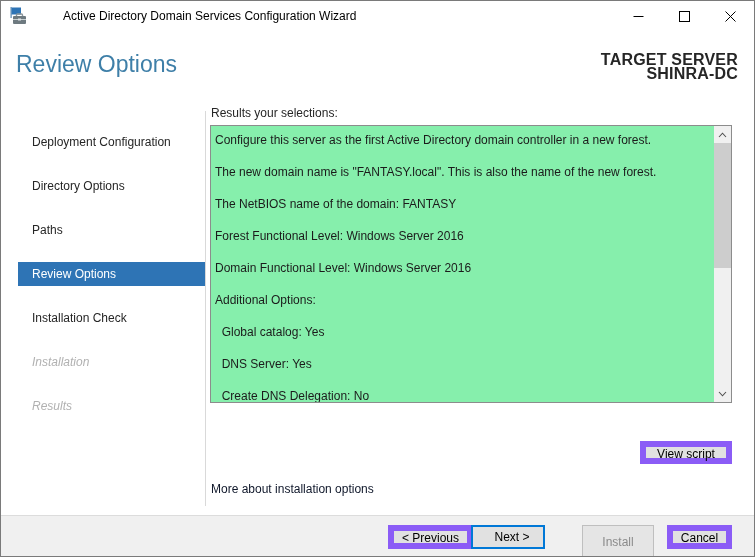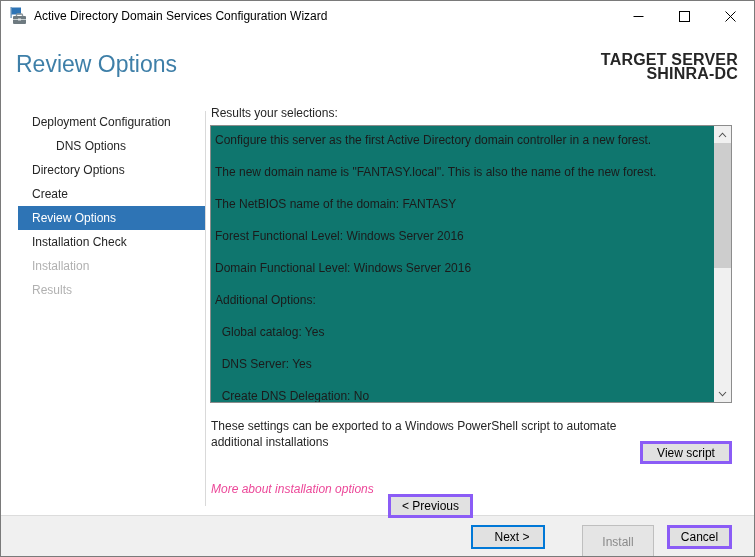--- a/index.html
+++ b/index.html
@@ -11,21 +11,21 @@
     width: 755px; height: 557px;
     background: #ffffff;
     border: 1px solid #7a7a7a;
     overflow: hidden;
   }
 
   
   .titlebar {
     position: absolute; left: 0; top: 0; right: 0; height: 30px;
     background: #ffffff;
-    display: flex; align-items: center;
+    display: flex; align-items: center; gap: 29px;
   }
   .app-icon { margin-left: 8px; width: 18px; height: 18px; display: inline-block; }
   .title {
     margin-left: 7px; font-size: 12px; color: #000000; white-space: nowrap;
   }
   .win-controls {
     position: absolute; right: 1px; top: 0; height: 30px; display: flex;
   }
   .winbtn {
     width: 46px; height: 30px; display: flex; align-items: center; justify-content: center;
@@ -41,38 +41,38 @@
     font-size: 16px; font-weight: bold; color: #262626; line-height: 14px;
     letter-spacing: 0.2px;
   }
 
   
   nav.wizard-nav { position: absolute; left: 0; top: 109px; width: 204px; }
   .nav-item {
     height: 24px; line-height: 24px;
     margin-left: 17px; padding-left: 14px;
     font-size: 12px; color: #262626;
-    white-space: nowrap; cursor: default;
+    white-space: nowrap; cursor: default; margin-top: 20px;
   }
   .nav-item.indent { padding-left: 38px; }
   .nav-item.selected { background: #2e74b5; color: #ffffff; }
-  .nav-item.disabled { color: #b1b1b1; }
+  .nav-item.disabled { color: #b1b1b1; font-style: italic; }
   .nav-divider {
     position: absolute; left: 204px; top: 110px; width: 1px; height: 395px;
     background: #d9d9d9;
   }
 
   
   .review-label {
     position: absolute; left: 210px; top: 105px;
     font-size: 12px; color: #262626;
   }
   .review-box {
     position: absolute; left: 209px; top: 124px; width: 522px; height: 278px;
-    border: 1px solid #8c8c8c; background: #0f766e;
+    border: 1px solid #8c8c8c; background: #86efac;
   }
   .review-text {
     position: absolute; left: 0; top: 0; right: 18px; bottom: 0;
     padding: 6px 2px 0 4px;
     font-size: 12px; line-height: 16px; color: #1b1b1b;
     white-space: pre-wrap; overflow: hidden;
   }
   .vscroll {
     position: absolute; top: 0; right: 0; bottom: 0; width: 17px;
     background: #f0f0f0;
@@ -88,39 +88,39 @@
     background: #cdcdcd;
   }
 
   .export-note {
     position: absolute; left: 210px; top: 417px; width: 448px;
     font-size: 12px; line-height: 16px; color: #262626;
   }
   .btn {
     font-family: "Liberation Sans", "DejaVu Sans", sans-serif;
     font-size: 12px; color: #000000;
-    background: #e1e1e1; border: 3px solid #8b5cf6;
+    background: #e1e1e1; border: 6px solid #8b5cf6;
     padding: 0; cursor: default;
   }
   .btn.view-script {
     position: absolute; left: 639px; top: 440px; width: 92px; height: 23px;
   }
   .more-link {
     position: absolute; left: 210px; top: 481px;
-    font-size: 12px; color: #ec4899; text-decoration: none; cursor: pointer; font-style: italic;
+    font-size: 12px; color: #0f172a; text-decoration: none; cursor: pointer;
   }
 
   
   .footer-sep {
     position: absolute; left: 0; top: 514px; right: 0; height: 1px; background: #dcdcdc;
   }
   .footer {
     position: absolute; left: 0; top: 515px; right: 0; bottom: 0; background: #f0f0f0;
   }
-  .btn.prev    { position: absolute; left: 387px; top: 493px; width: 85px; height: 24px; }
+  .btn.prev    { position: absolute; left: 387px; top: 524px; width: 85px; height: 24px; }
   .btn.next    { position: absolute; left: 470px; top: 524px; width: 74px; height: 24px;
                  border: 1px solid #0078d7; box-shadow: inset 0 0 0 1px #0078d7; padding-left: 8px; }
   .btn.install { position: absolute; left: 581px; top: 524px; width: 72px; height: 34px;
                  color: #8b8b8b; background: #e5e5e5; border: 1px solid #bfbfbf; }
   .btn.cancel  { position: absolute; left: 666px; top: 524px; width: 65px; height: 24px; }
 </style>
 </head>
 <body>
 
 <div id="window">
@@ -158,23 +158,22 @@
   </div>
 
   <h1 class="page-title">Review Options</h1>
   <div class="target">
     <div>TARGET SERVER</div>
     <div>SHINRA-DC</div>
   </div>
 
   <nav class="wizard-nav">
       <div class="nav-item">Deployment Configuration</div>
-      <div class="nav-item indent">DNS Options</div>
       <div class="nav-item">Directory Options</div>
-      <div class="nav-item">Create</div>
+      <div class="nav-item">Paths</div>
       <div class="nav-item selected">Review Options</div>
       <div class="nav-item">Installation Check</div>
       <div class="nav-item disabled">Installation</div>
       <div class="nav-item disabled">Results</div>
     </nav>
   <div class="nav-divider"></div>
 
   <div class="review-label">Results your selections:</div>
 
   <div class="review-box">
@@ -203,21 +202,20 @@
       </div>
       <div class="scroll-thumb"></div>
       <div class="scroll-btn down">
         <svg width="9" height="6" viewBox="0 0 9 6">
             <polyline points="1,1 4.5,4.8 8,1" fill="none" stroke="#505050" stroke-width="1.1"></polyline>
           </svg>
       </div>
     </div>
   </div>
 
-  <div class="export-note">These settings can be exported to a Windows PowerShell script to automate additional installations</div>
   <button class="btn view-script">View script</button>
   <a class="more-link">More about installation options</a>
 
   <div class="footer-sep"></div>
   <div class="footer"></div>
   <button class="btn prev">&lt; Previous</button>
   <button class="btn next">Next &gt;</button>
   <button class="btn install" disabled="">Install</button>
   <button class="btn cancel">Cancel</button>
 

